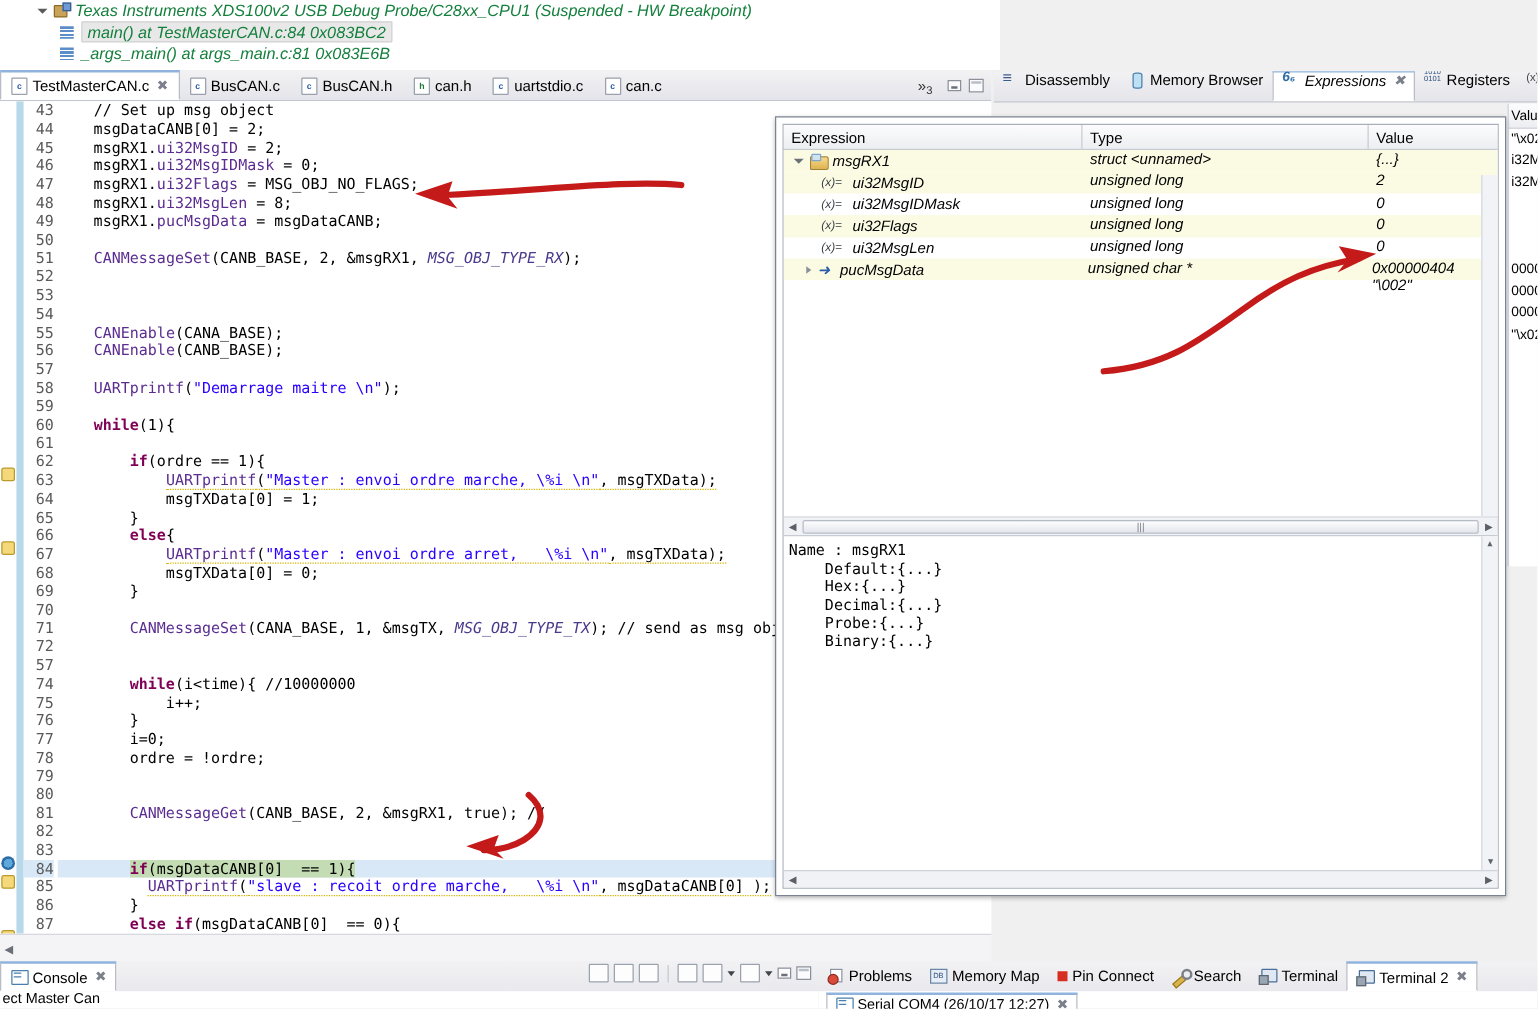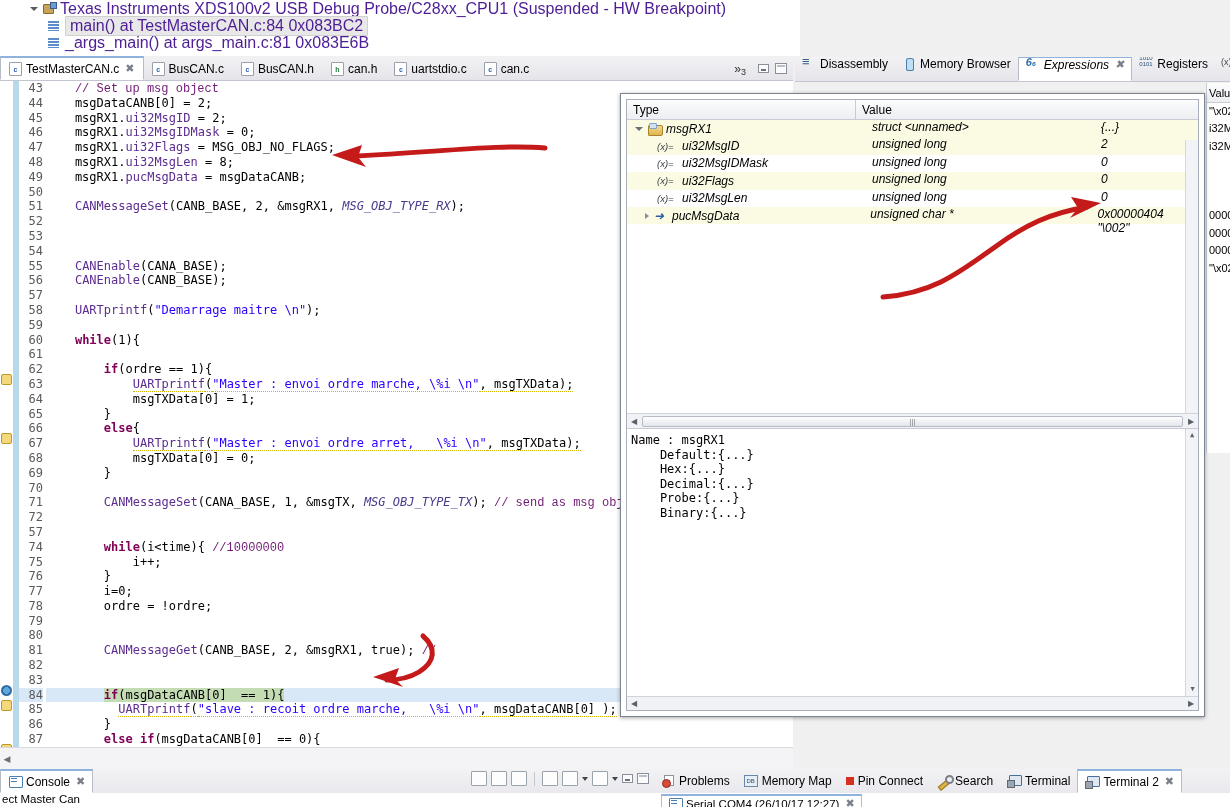--- a/index.html
+++ b/index.html
@@ -40,21 +40,21 @@
     content: ""; position: absolute; left: 8px; top: 0px; width: 5px; height: 5px;
     background: #6e9ad6; border: 1px solid #3a5e8c;
   }
   .ico-stackframe { width: 13px; height: 12px; margin-right: 5px; flex: 0 0 auto; position: relative; }
   .ico-stackframe::before {
     content: ""; position: absolute; left: 1px; top: 1px; width: 11px; height: 10px;
     background: linear-gradient(to bottom,
        #5b8dc8 0 2px, #ffffff 2px 3px, #5b8dc8 3px 5px, #ffffff 5px 6px,
        #5b8dc8 6px 8px, #ffffff 8px 9px, #5b8dc8 9px 11px);
   }
-  .tree-label { font-size: 16px; color: #4c1d95; }
+  .tree-label { font-size: 13px; color: #15803d; font-style: italic; }
   .tree-row.selected .tree-label {
     background: #e8e8e8; border: 1px solid #d0d0d0; padding: 0 4px; border-radius: 1px;
   }
 
   
   .editor-pane {
     position: absolute; left: 0; top: 57px; width: 793px; height: 712px;
     background: #f5f5f8;
   }
   .tabbar {
@@ -103,21 +103,21 @@
   .ln {
     height: 14.8px; line-height: 14.8px; white-space: pre;
     font-family: "DejaVu Sans Mono", monospace; font-size: 12px; color: #000;
   }
   .linenums .ln { color: #5a5a5a; }
   .ln.hl { background: #d9e8f7; }
   .ln.hl .hlbox { background: #c3dcb3; display: inline-block; }
   .kw  { color: #7f0055; font-weight: bold; }
   .fn  { color: #5c2d91; }
   .str { color: #2a00ff; }
-  .cmt { color: #701a75; font-family: Liberation Mono, monospace; }
+  .cmt { color: #000000; }
   .mac { color: #4a3a8c; font-style: italic; }
   .warnline { border-bottom: 1px dotted #d4b400; }
 
   .editor-hscroll {
     position: absolute; left: 0; right: 0; bottom: 0; height: 22px;
     background: #f4f4f6; border-top: 1px solid #d7d9df; display: flex; align-items: center;
   }
   .hs-left { width: 14px; text-align: center; font-size: 9px; color: #6a6f78; }
   .hs-track { flex: 1 1 auto; height: 12px; margin: 0 2px; }
 
@@ -500,20 +500,21 @@
     <div class="vs-row">0000</div>
     <div class="vs-row">0000</div>
     <div class="vs-row">0000</div>
     <div class="vs-row">"\x02'</div>
   </div>
 
   <div class="expr-window">
     <div class="expr-window-inner">
 
       <div class="expr-header">
+        <div class="eh-cell eh-expr">Expression</div>
         <div class="eh-cell eh-type">Type</div>
         <div class="eh-cell eh-val">Value</div>
       </div>
 
       <div class="expr-rows">
         <div class="erow root">
           <div class="ec-expr">
             <span class="exp-arrow"></span>
             <span class="ico-struct"></span>
             <span>msgRX1</span>

